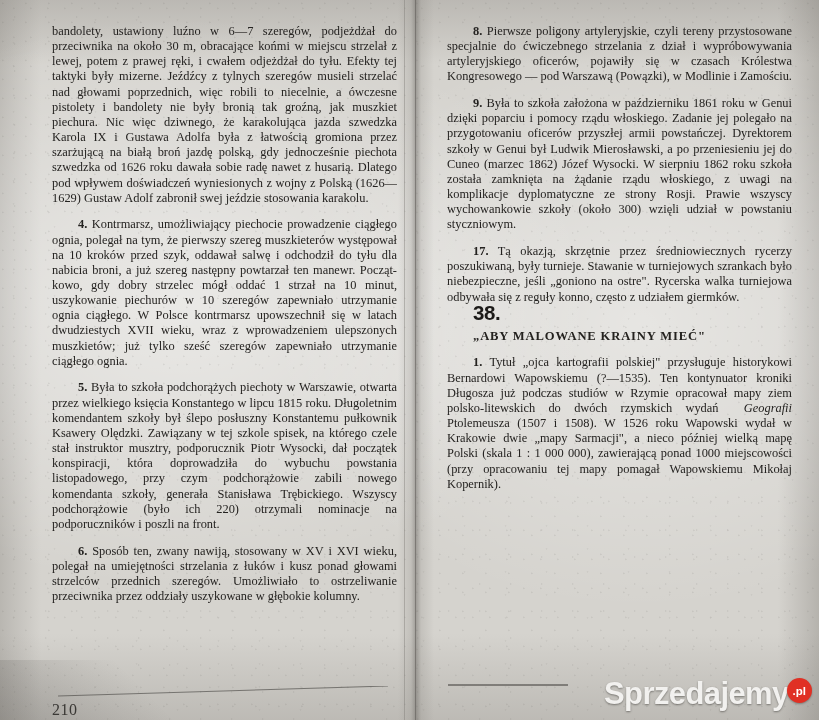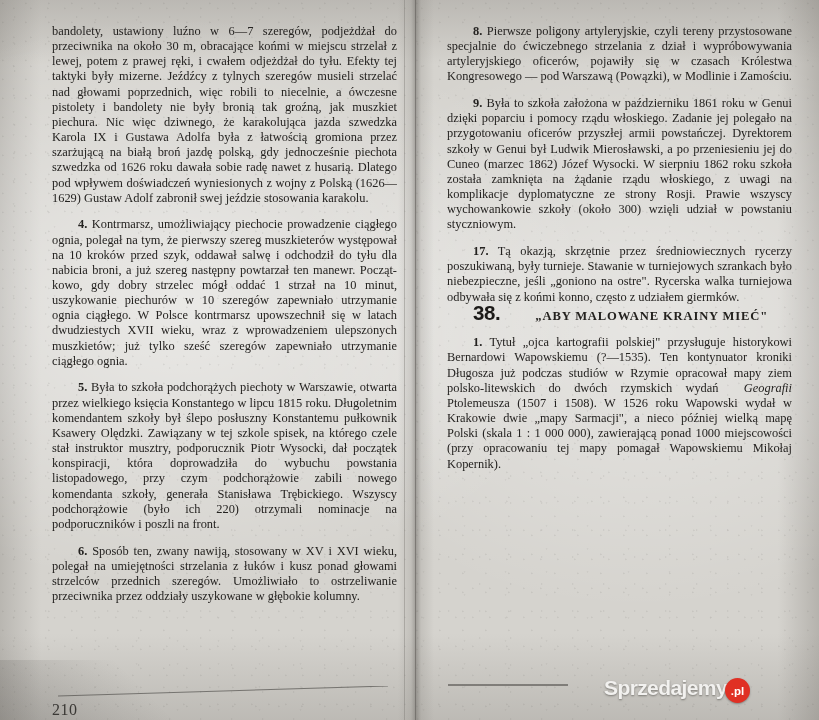--- a/index.html
+++ b/index.html
@@ -110,20 +110,21 @@
   .ital { font-style: italic; margin-left: 12px; }
 
   
   .chapter {
     margin-top: 26px;
     margin-bottom: 25px;
     text-indent: 0;
     display: flex;
     align-items: baseline;
     gap: 9px;
+    flex-direction: column;
   }
   .chapter-num {
     font-family: "Liberation Sans", sans-serif;
     font-weight: bold;
     font-size: 20.5px;
     letter-spacing: -0.4px;
     color: #1c1a18;
   }
   .chapter-title {
     font-family: "Liberation Serif", serif;
@@ -168,21 +169,21 @@
     position: absolute;
     left: 604px;
     top: 676px;
     display: flex;
     align-items: flex-start;
     pointer-events: none;
   }
   .wm-text {
     font-family: "Liberation Sans", sans-serif;
     font-weight: bold;
-    font-size: 21px;
+    font-size: 31px;
     letter-spacing: -0.6px;
     color: #f2f1ef;
     text-shadow: 0 1px 2px rgba(60,58,55,0.55);
   }
   .wm-badge {
     margin-left: -2px;
     margin-top: 2px;
     width: 25px;
     height: 25px;
     border-radius: 50%;
@@ -234,21 +235,21 @@
 
   </div>
 
   <div class="col col-right">
 
 
     <p class="item"><span class="num">8.</span><span> Pierwsze poligony artyleryjskie, czyli tereny przystosowane specjalnie do ćwiczebnego strzelania z dział i wypróbowywania artyleryjskiego oficerów, po­jawiły się w czasach Królestwa Kongresowego — pod Warszawą (Powązki), w Modlinie i Zamościu.</span></p>
 
     <p class="item"><span class="num">9.</span><span> Była to szkoła założona w październiku 1861 roku w Genui dzięki poparciu i pomocy rządu włoskiego. Za­danie jej polegało na przygotowaniu oficerów przyszłej armii powstańczej. Dyrektorem szkoły w Genui był Ludwik Mierosławski, a po przeniesieniu jej do Cuneo (marzec 1862) Józef Wysocki. W sierpniu 1862 roku szkoła została zamknięta na żądanie rządu włoskiego, z uwagi na komplikacje dyplomatyczne ze strony Rosji. Prawie wszyscy wychowankowie szkoły (około 300) wzięli udział w powstaniu styczniowym.</span></p>
 
-    <p class="item"><span class="num">17.</span><span> Tą okazją, skrzętnie przez średniowiecznych rycerzy poszukiwaną, były turnieje. Stawanie w tur­niejowych szrankach było niebezpieczne, jeśli „gonio­no na ostre". Rycerska walka turniejowa odbywała się z końmi konno, często z udziałem giermków.</span></p>
+    <p class="item"><span class="num">17.</span><span> Tą okazją, skrzętnie przez średniowiecznych rycerzy poszukiwaną, były turnieje. Stawanie w tur­niejowych szrankach było niebezpieczne, jeśli „gonio­no na ostre". Rycerska walka turniejowa odbywała się z reguły konno, często z udziałem giermków.</span></p>
 
     <p class="chapter">
       <span class="chapter-num">38.</span>
       <span class="chapter-title">„ABY MALOWANE KRAINY MIEĆ"</span>
     </p>
 
     <p class="item tight"><span class="num">1.</span><span><span> Tytuł „ojca kartografii polskiej" przysługuje historykowi Bernardowi Wapowskiemu (?—1535). Ten kontynuator kroniki Długosza już podczas studiów w Rzymie opracował mapy ziem polsko-litewskich do dwóch rzymskich wydań </span><span class="ital">Geografii</span><span> Ptolemeusza (1507 i 1508). W 1526 roku Wapowski wydał w Krakowie dwie „mapy Sarmacji", a nieco później wielką mapę Polski (skala 1 : 1 000 000), zawierającą ponad 1000 miej­scowości (przy opracowaniu tej mapy pomagał Wa­powskiemu Mikołaj Kopernik).</span></span></p>
 
   </div>
 

